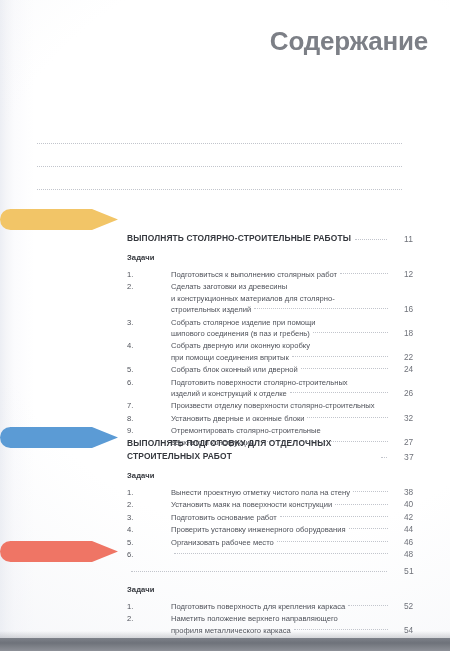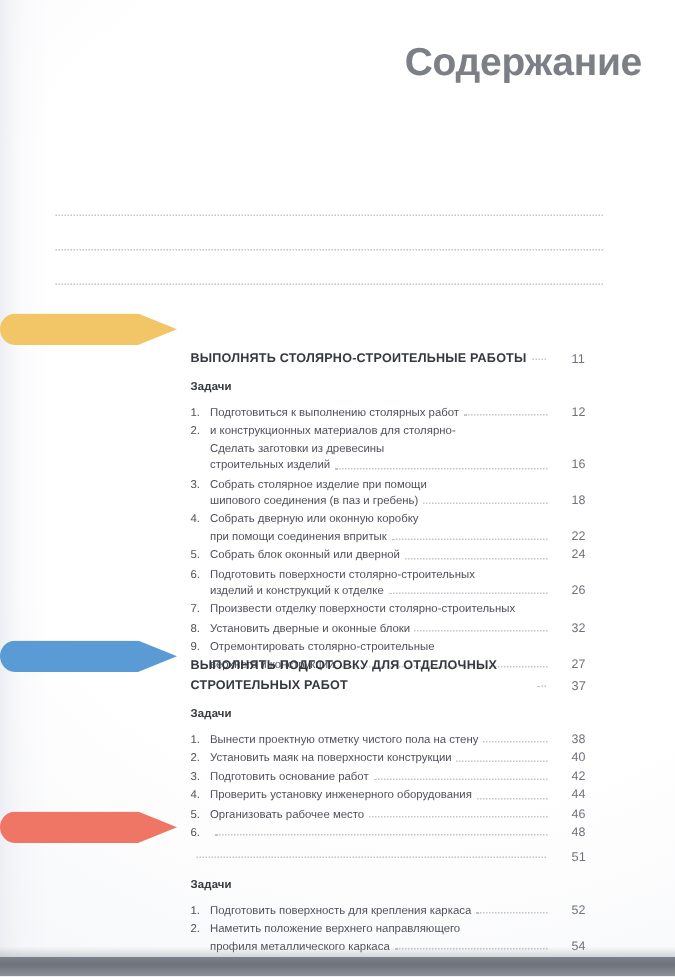--- a/index.html
+++ b/index.html
@@ -139,21 +139,21 @@
     letter-spacing: 0.25px;
     white-space: nowrap;
     border-radius: 11px 0 0 11px;
     clip-path: polygon(0 0, 92px 0, 118px 50%, 92px 100%, 0 100%);
   }
   .badge-label { transform: translateX(-6px); }
 
   .comp-body {
     position: absolute;
     left: 127px;
-    right: 32px;
+    right: 9px;
   }
 
   .comp-heading-row {
     display: flex;
     align-items: flex-end;
     font-size: 8.4px;
     font-weight: 700;
     letter-spacing: 0.15px;
     color: #35383e;
   }
@@ -198,22 +198,23 @@
     font-size: 7.6px;
     color: #4f525a;
     line-height: 11.4px;
   }
   .task-main {
     flex: 1 1 auto;
     min-width: 0;
   }
   .task-line {
     display: flex;
-    align-items: flex-end;
+    align-items: center;
     line-height: 11.4px;
+    margin-left: 31px;
   }
   .task-text {
     font-size: 7.6px;
     color: #4f525a;
     line-height: 11.4px;
     white-space: nowrap;
   }
   .task-line .leader { margin: 0 3px 3px 3px; }
   .task-page {
     flex: 0 0 auto;
@@ -277,26 +278,26 @@
                     <span class="task-text">Подготовиться к выполнению столярных работ</span>
                     <span class="leader"></span>
                     <span class="task-page">12</span>
                   </div>
                 </div>
               </li>
               <li>
                 <span class="task-num">2.</span>
                 <div class="task-main">
                   <div class="task-line">
+                    <span class="task-text">Сделать заготовки из древесины</span>
+                    <span style="flex: 1 1 auto;"></span>
+                    <span class="task-page blank">00</span>
+                  </div>
+                  <div class="task-line">
                     <span class="task-text">и конструкционных материалов для столярно-</span>
-                    <span style="flex: 1 1 auto;"></span>
-                    <span class="task-page blank">00</span>
-                  </div>
-                  <div class="task-line">
-                    <span class="task-text">Сделать заготовки из древесины</span>
                     <span style="flex: 1 1 auto;"></span>
                     <span class="task-page blank">00</span>
                   </div>
                   <div class="task-line">
                     <span class="task-text">строительных изделий</span>
                     <span class="leader"></span>
                     <span class="task-page">16</span>
                   </div>
                 </div>
               </li>

